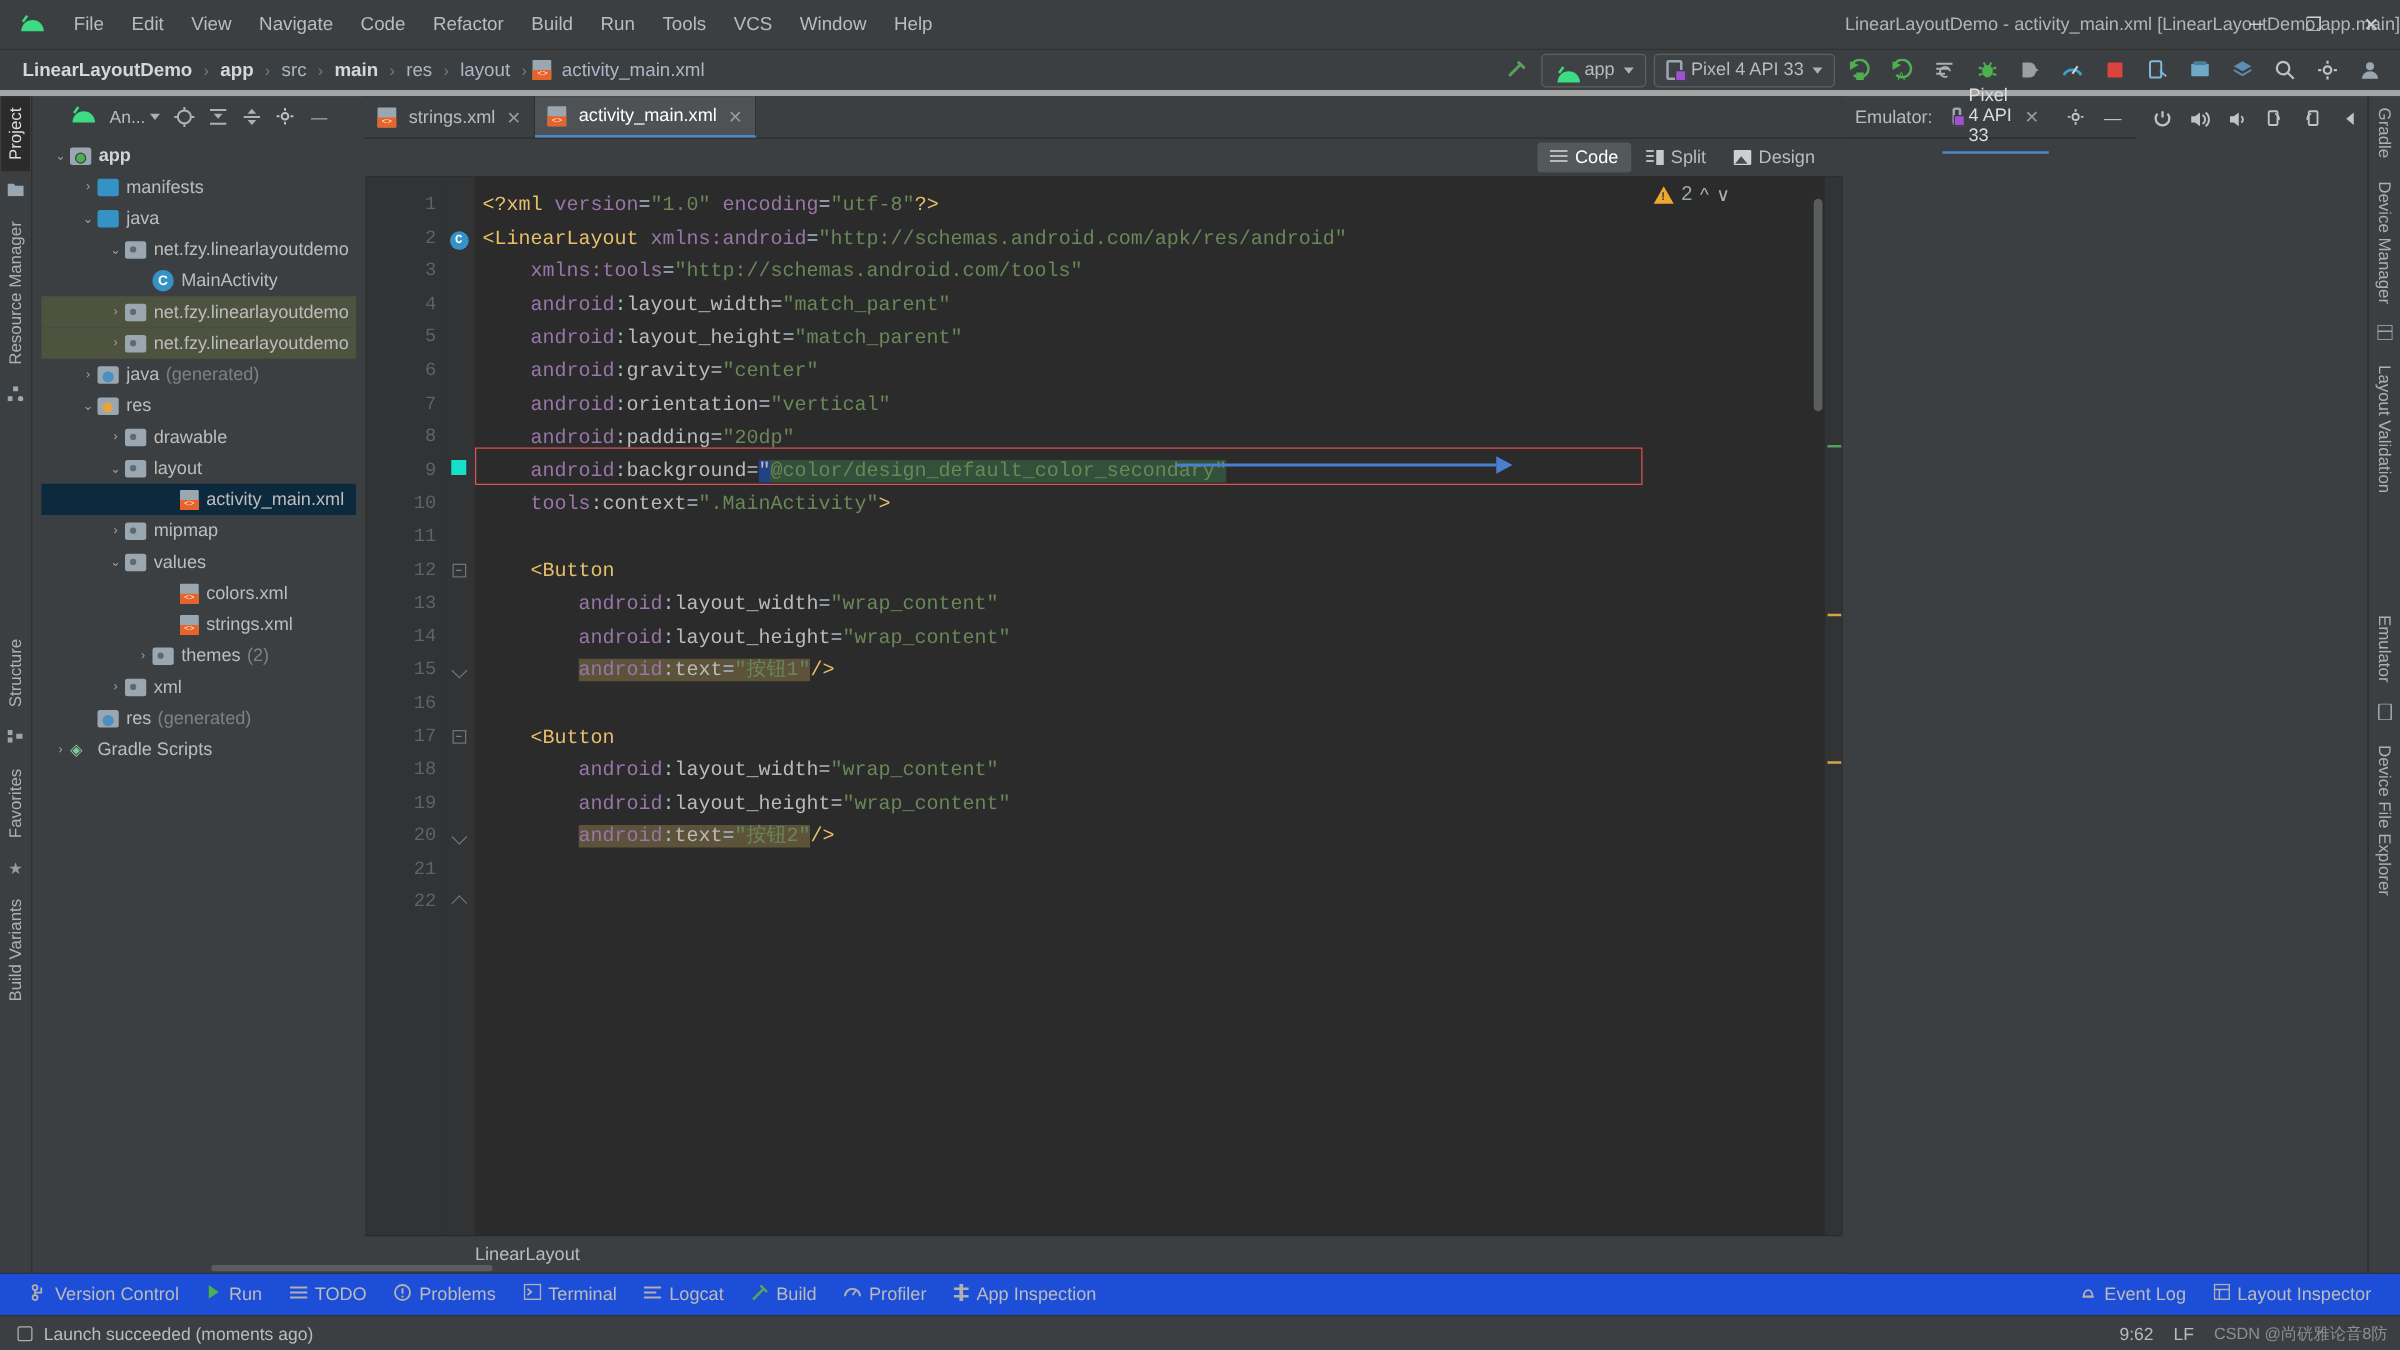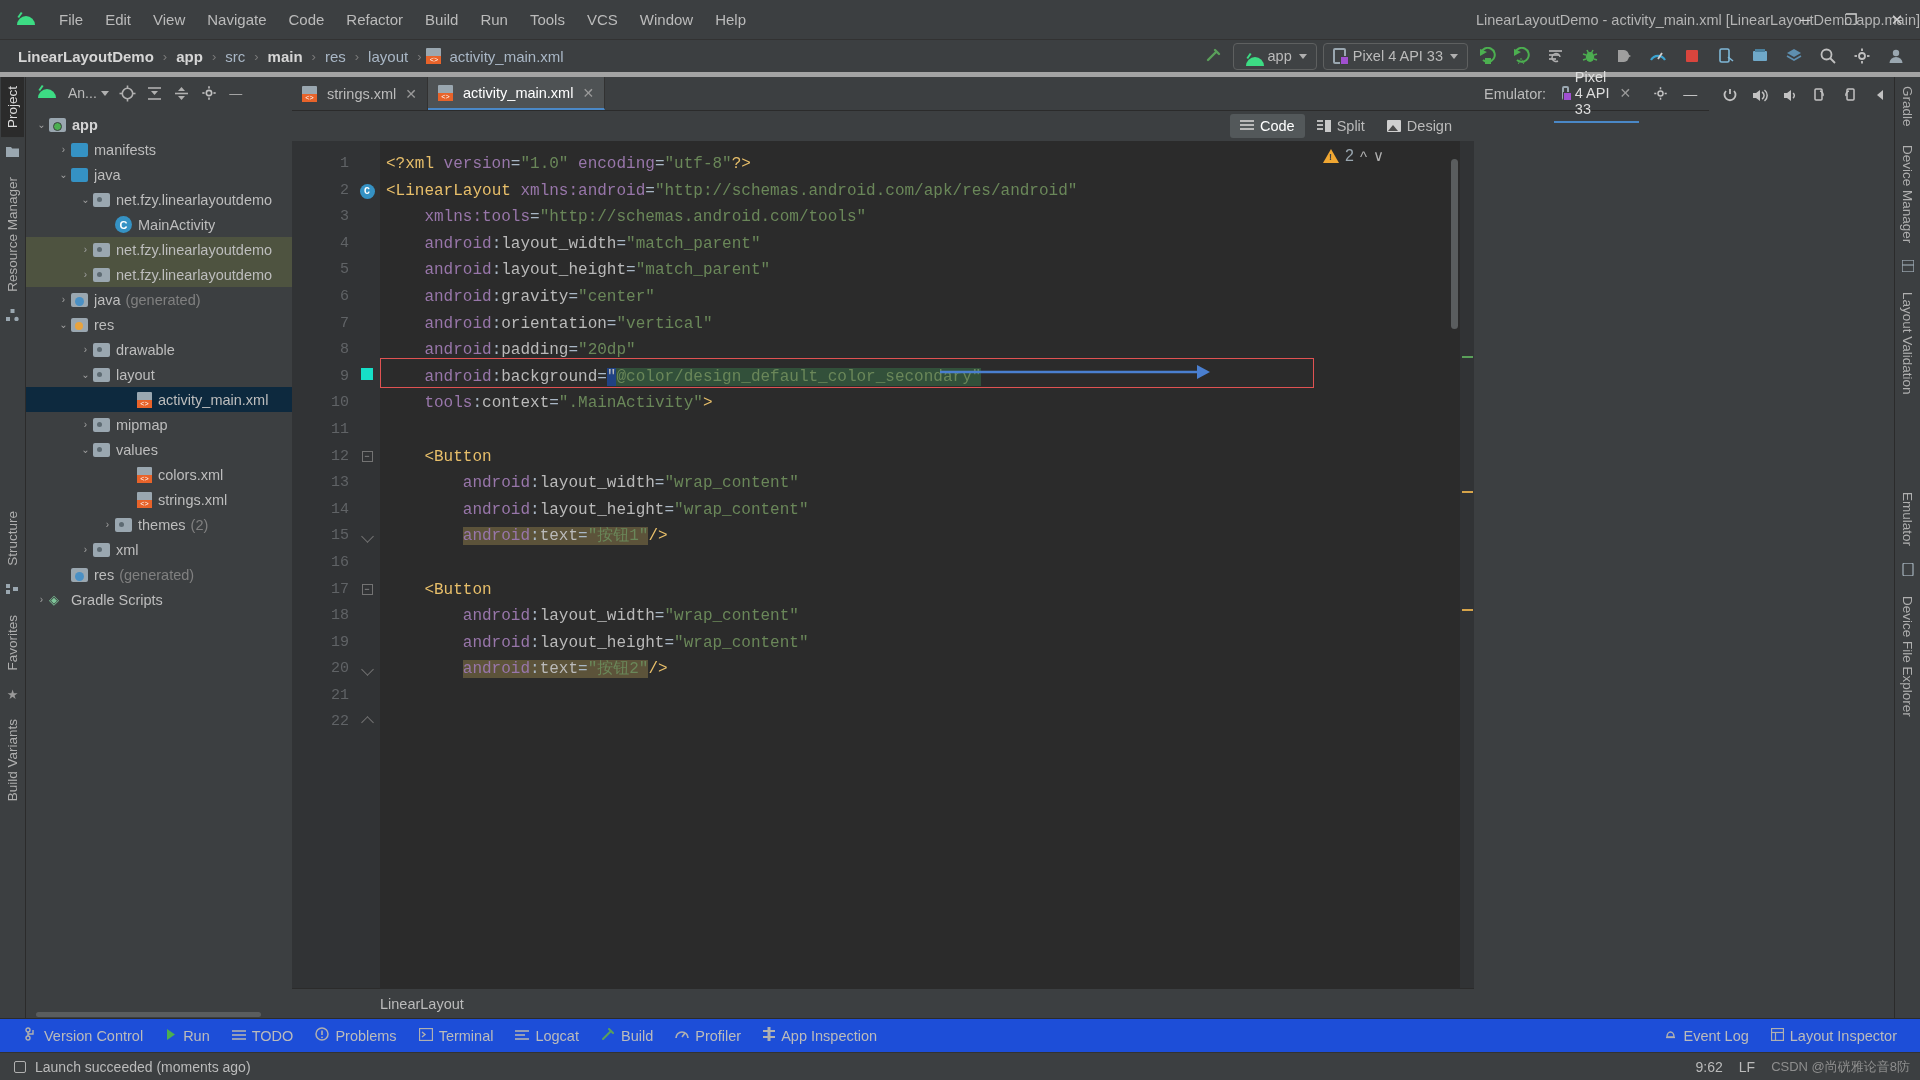--- a/index.html
+++ b/index.html
@@ -72,21 +72,21 @@
   
   .rail{ width:26px; background:#3c3f41; display:flex; flex-direction:column;
          align-items:center; border-right:1px solid #2b2b2b; flex:0 0 26px;}
   .rail.right{ border-right:none; border-left:1px solid #2b2b2b; }
   .vtab{ writing-mode:vertical-rl; font-size:13.5px; color:#afafaf; padding:9px 4px; white-space:nowrap;}
   .vtab.sel{ background:#2b2b2b; color:#dcdcdc;}
   .vtab.flip{ transform:rotate(180deg); }
   .rail-ico{ margin:8px 0; color:#9a9a9a; font-size:13px;}
 
   
-  #project{ width:266px; background:#3c3f41; display:flex; flex-direction:column; flex:0 0 266px; }
+  #project{ width:266px; background:#3c3f41; display:flex; flex-direction:column; flex:0 0 266px;align-items:center; }
   #proj-head{ height:32px; display:flex; align-items:center; gap:3px; padding:0 5px; }
   .ph-ico{ width:24px;height:22px;display:flex;align-items:center;justify-content:center;color:#b0b0b0;font-size:13px;border-radius:3px;}
   #proj-sel{ display:flex;align-items:center;gap:4px;font-size:14px;color:#bbb;padding:2px 4px;}
   #tree{ flex:1; overflow:hidden; font-size:14.5px; padding-top:3px; position:relative;}
   .node{ display:flex; align-items:center; height:25px; padding-right:6px; white-space:nowrap; }
   .node.sel{ background:#0d293e; }
   .node.hl{ background:#4e5340; }
   .arrow{ width:15px; text-align:center; color:#a0a0a0; font-size:10px; flex:0 0 15px;}
   .fold{ width:17px;height:14px;background:#3592c4;border-radius:2px 2px 2px 2px;margin-right:6px;flex:0 0 17px;position:relative;}
   .fold.grey{ background:#9aa7b0; }

